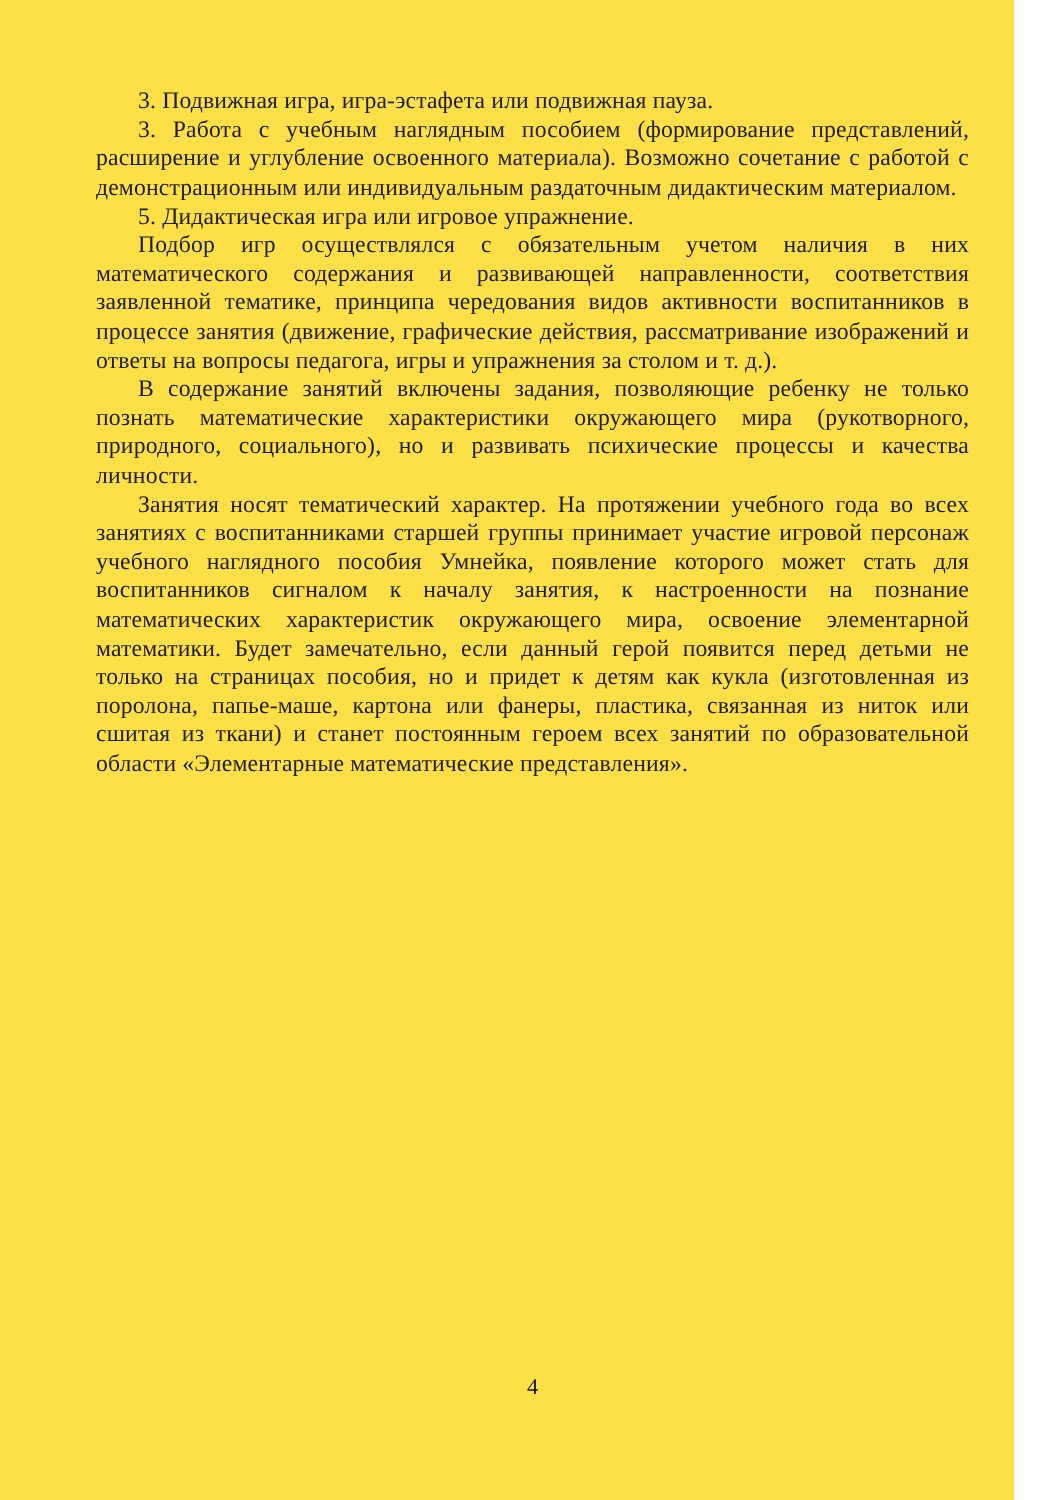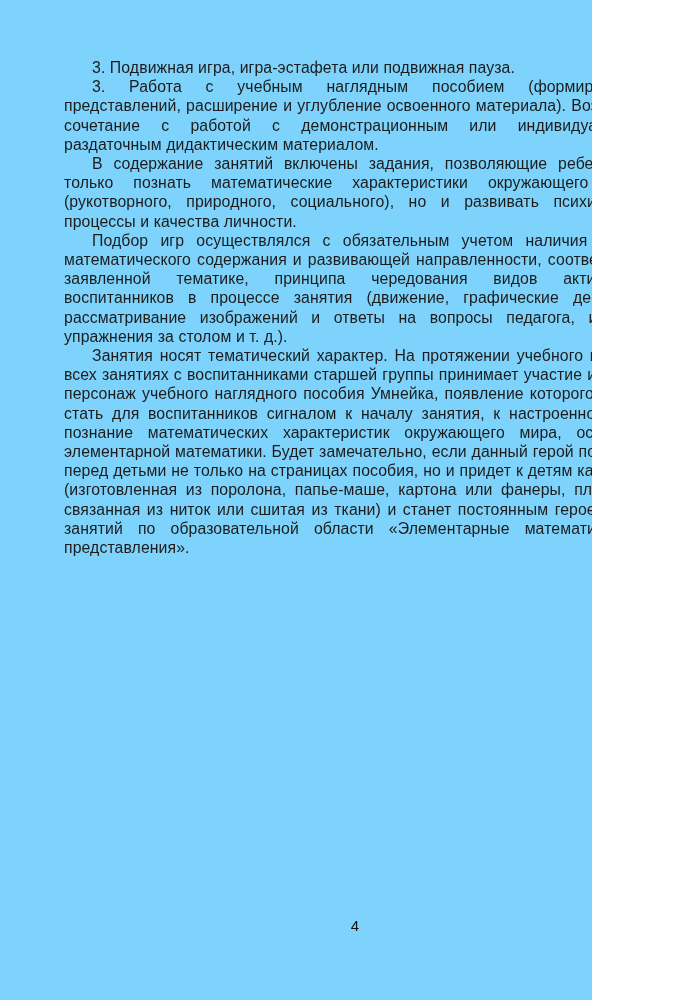--- a/index.html
+++ b/index.html
@@ -2,25 +2,25 @@
 <html lang="ru"><head>
   <meta charset="utf-8">
   <style>
     html, body {
       margin: 0;
       padding: 0;
       background: #ffffff;
     }
     .page {
       position: relative;
-      width: 592px;
+      width: 676px;
       height: 1000px;
-      background: #7dd3fc;
+      background: #fde047;
       overflow: hidden;
-      font-family: Liberation Sans, sans-serif;
+      font-family: Liberation Serif, serif;
       color: #1c1c1c;
     }
     .text-block {
       position: absolute;
       left: 64px;
       top: 58px;
       width: 582px;
     }
     .text-block p {
       margin: 0;
@@ -42,18 +42,19 @@
       color: #111111;
     }
   </style>
 </head>
 <body>
 
 <div class="page">
   <div class="text-block">
     <p>3. Подвижная игра, игра-эстафета или подвижная пауза.</p>
     <p>3. Работа с учебным наглядным пособием (формирование представлений, расширение и углубление освоенного материала). Возможно сочетание с работой с демонстрационным или индивидуальным раздаточным дидактическим материалом.</p>
+    <p>5. Дидактическая игра или игровое упражнение.</p>
+    <p>Подбор игр осуществлялся с обязательным учетом наличия в них математического содержания и развивающей направленности, соответствия заявленной тематике, принципа чередования видов активности воспитанников в процессе занятия (движение, графические действия, рассматривание изображений и ответы на вопросы педагога, игры и упражнения за столом и т. д.).</p>
     <p>В содержание занятий включены задания, позволяющие ребенку не только познать математические характеристики окружающего мира (рукотворного, природного, социального), но и развивать психические процессы и качества личности.</p>
-    <p>Подбор игр осуществлялся с обязательным учетом наличия в них математического содержания и развивающей направленности, соответствия заявленной тематике, принципа чередования видов активности воспитанников в процессе занятия (движение, графические действия, рассматривание изображений и ответы на вопросы педагога, игры и упражнения за столом и т. д.).</p>
     <p>Занятия носят тематический характер. На протяжении учебного года во всех занятиях с воспитанниками старшей группы принимает участие игровой персонаж учебного наглядного пособия Умнейка, появление которого может стать для воспитанников сигналом к началу занятия, к настроенности на познание математических характеристик окружающего мира, освоение элементарной математики. Будет замечательно, если данный герой появится перед детьми не только на страницах пособия, но и придет к детям как кукла (изготовленная из поролона, папье-маше, картона или фанеры, пластика, связанная из ниток или сшитая из ткани) и станет постоянным героем всех занятий по образовательной области «Элементарные математические представления».</p>
   </div>
   <div class="folio">4</div>
 </div>
 
 </body></html>

